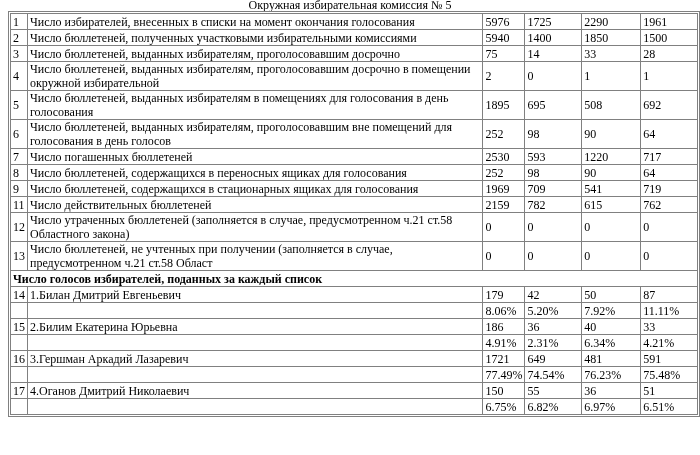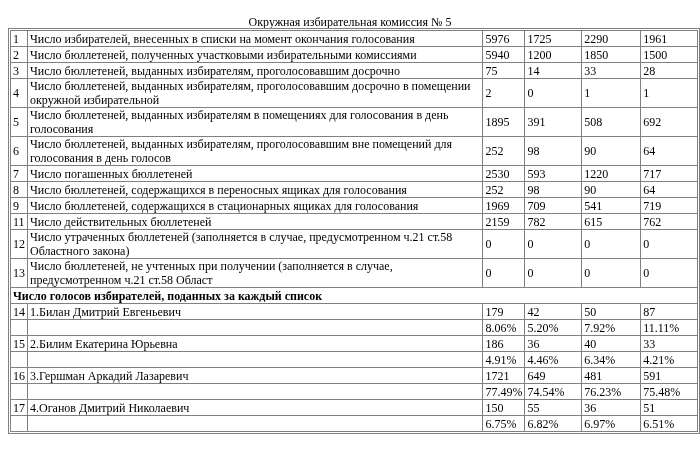--- a/index.html
+++ b/index.html
@@ -7,21 +7,21 @@
     width: 700px; height: 455px;
     background: #ffffff;
     color: #000000;
     font-family: "Liberation Serif", serif;
     overflow: hidden;
   }
   .title {
     text-align: center;
     font-size: 12px;
     line-height: 11px;
-    padding-top: 17px;
+    padding-top: 0;
   }
   .tbl-outer {
     margin-left: 8px;
     margin-top: 0px;
     border: 1px solid #808080;
     display: inline-block;
     background: #ffffff;
   }
   table.results {
     border-collapse: collapse;
@@ -72,21 +72,21 @@
     <td>Число избирателей, внесенных в списки на момент окончания голосования</td>
     <td class="c-val">5976</td>
     <td class="c-val">1725</td>
     <td class="c-val">2290</td>
     <td class="c-val">1961</td>
   </tr>
   <tr>
     <td>2</td>
     <td>Число бюллетеней, полученных участковыми избирательными комиссиями</td>
     <td class="c-val">5940</td>
-    <td class="c-val">1200</td>
+    <td class="c-val">1400</td>
     <td class="c-val">1850</td>
     <td class="c-val">1500</td>
   </tr>
   <tr>
     <td>3</td>
     <td>Число бюллетеней, выданных избирателям, проголосовавшим досрочно</td>
     <td class="c-val">75</td>
     <td class="c-val">14</td>
     <td class="c-val">33</td>
     <td class="c-val">28</td>
@@ -96,21 +96,21 @@
     <td>Число бюллетеней, выданных избирателям, проголосовавшим досрочно в помещении окружной избирательной</td>
     <td class="c-val">2</td>
     <td class="c-val">0</td>
     <td class="c-val">1</td>
     <td class="c-val">1</td>
   </tr>
   <tr>
     <td>5</td>
     <td>Число бюллетеней, выданных избирателям в помещениях для голосования в день голосования</td>
     <td class="c-val">1895</td>
-    <td class="c-val">391</td>
+    <td class="c-val">695</td>
     <td class="c-val">508</td>
     <td class="c-val">692</td>
   </tr>
   <tr>
     <td>6</td>
     <td>Число бюллетеней, выданных избирателям, проголосовавшим вне помещений для голосования в день голосов</td>
     <td class="c-val">252</td>
     <td class="c-val">98</td>
     <td class="c-val">90</td>
     <td class="c-val">64</td>
@@ -190,21 +190,21 @@
     <td>2.Билим Екатерина Юрьевна</td>
     <td class="c-val">186</td>
     <td class="c-val">36</td>
     <td class="c-val">40</td>
     <td class="c-val">33</td>
   </tr>
   <tr>
     <td></td>
     <td></td>
     <td class="c-val">4.91%</td>
-    <td class="c-val">4.46%</td>
+    <td class="c-val">2.31%</td>
     <td class="c-val">6.34%</td>
     <td class="c-val">4.21%</td>
   </tr>
 
   <tr>
     <td>16</td>
     <td>3.Гершман Аркадий Лазаревич</td>
     <td class="c-val">1721</td>
     <td class="c-val">649</td>
     <td class="c-val">481</td>

